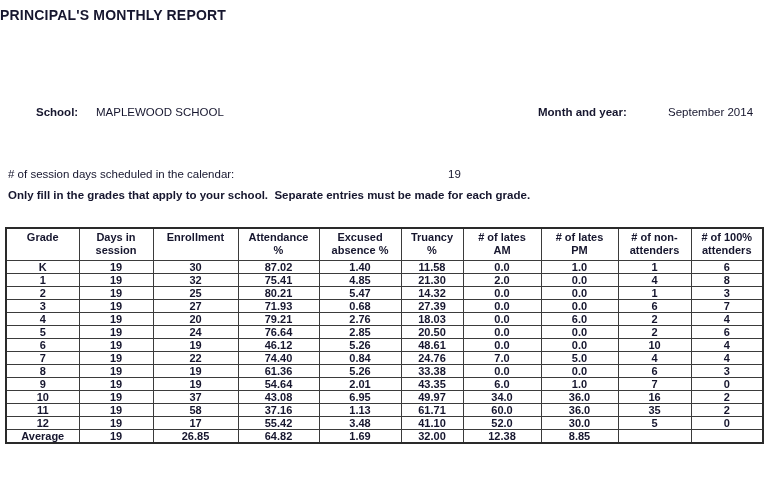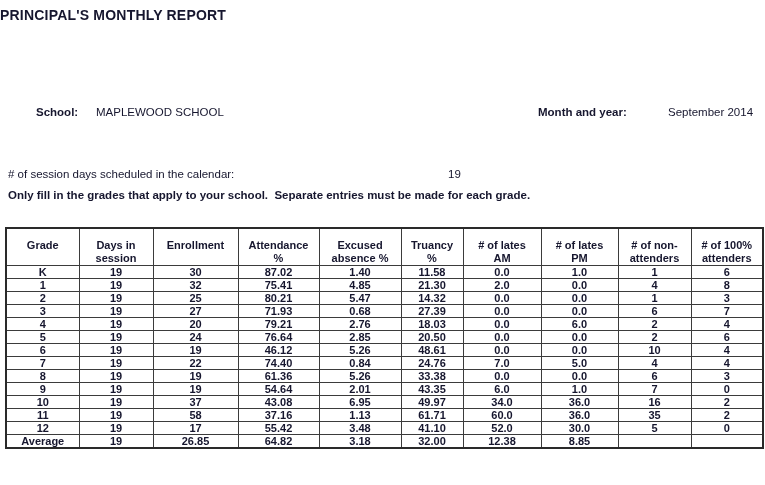--- a/index.html
+++ b/index.html
@@ -35,21 +35,21 @@
     table-layout: fixed;
   }
   table.report, table.report th, table.report td {
     border: 1px solid #3b3b3b;
   }
   table.report { border: 2px solid #2a2a2a; }
   table.report th {
     font-size: 11px; font-weight: bold;
     line-height: 13px;
     vertical-align: top;
-    padding-top: 10px;
+    padding-top: 2px;
     height: 32px;
     white-space: pre-line;
     text-align: center;
     color: #16162e;
     margin-left: 43px;
   }
   table.report td {
     font-size: 11px; font-weight: bold;
     line-height: 12px;
     height: 13px;
@@ -269,21 +269,21 @@
         <td>52.0</td>
         <td>30.0</td>
         <td>5</td>
         <td>0</td>
       </tr>
       <tr>
         <td>Average</td>
         <td>19</td>
         <td>26.85</td>
         <td>64.82</td>
-        <td>3.18</td>
+        <td>1.69</td>
         <td>32.00</td>
         <td>12.38</td>
         <td>8.85</td>
         <td></td>
         <td></td>
       </tr>
     </tbody>
 </table>
 
 </body></html>

